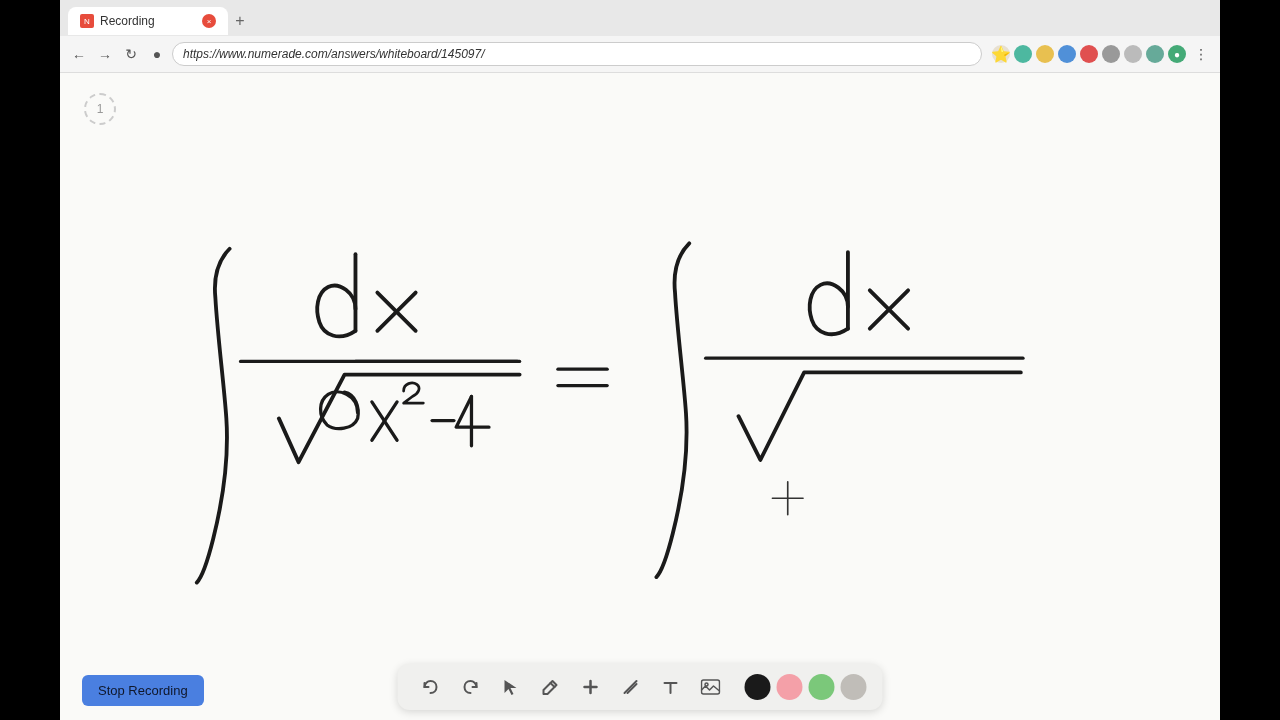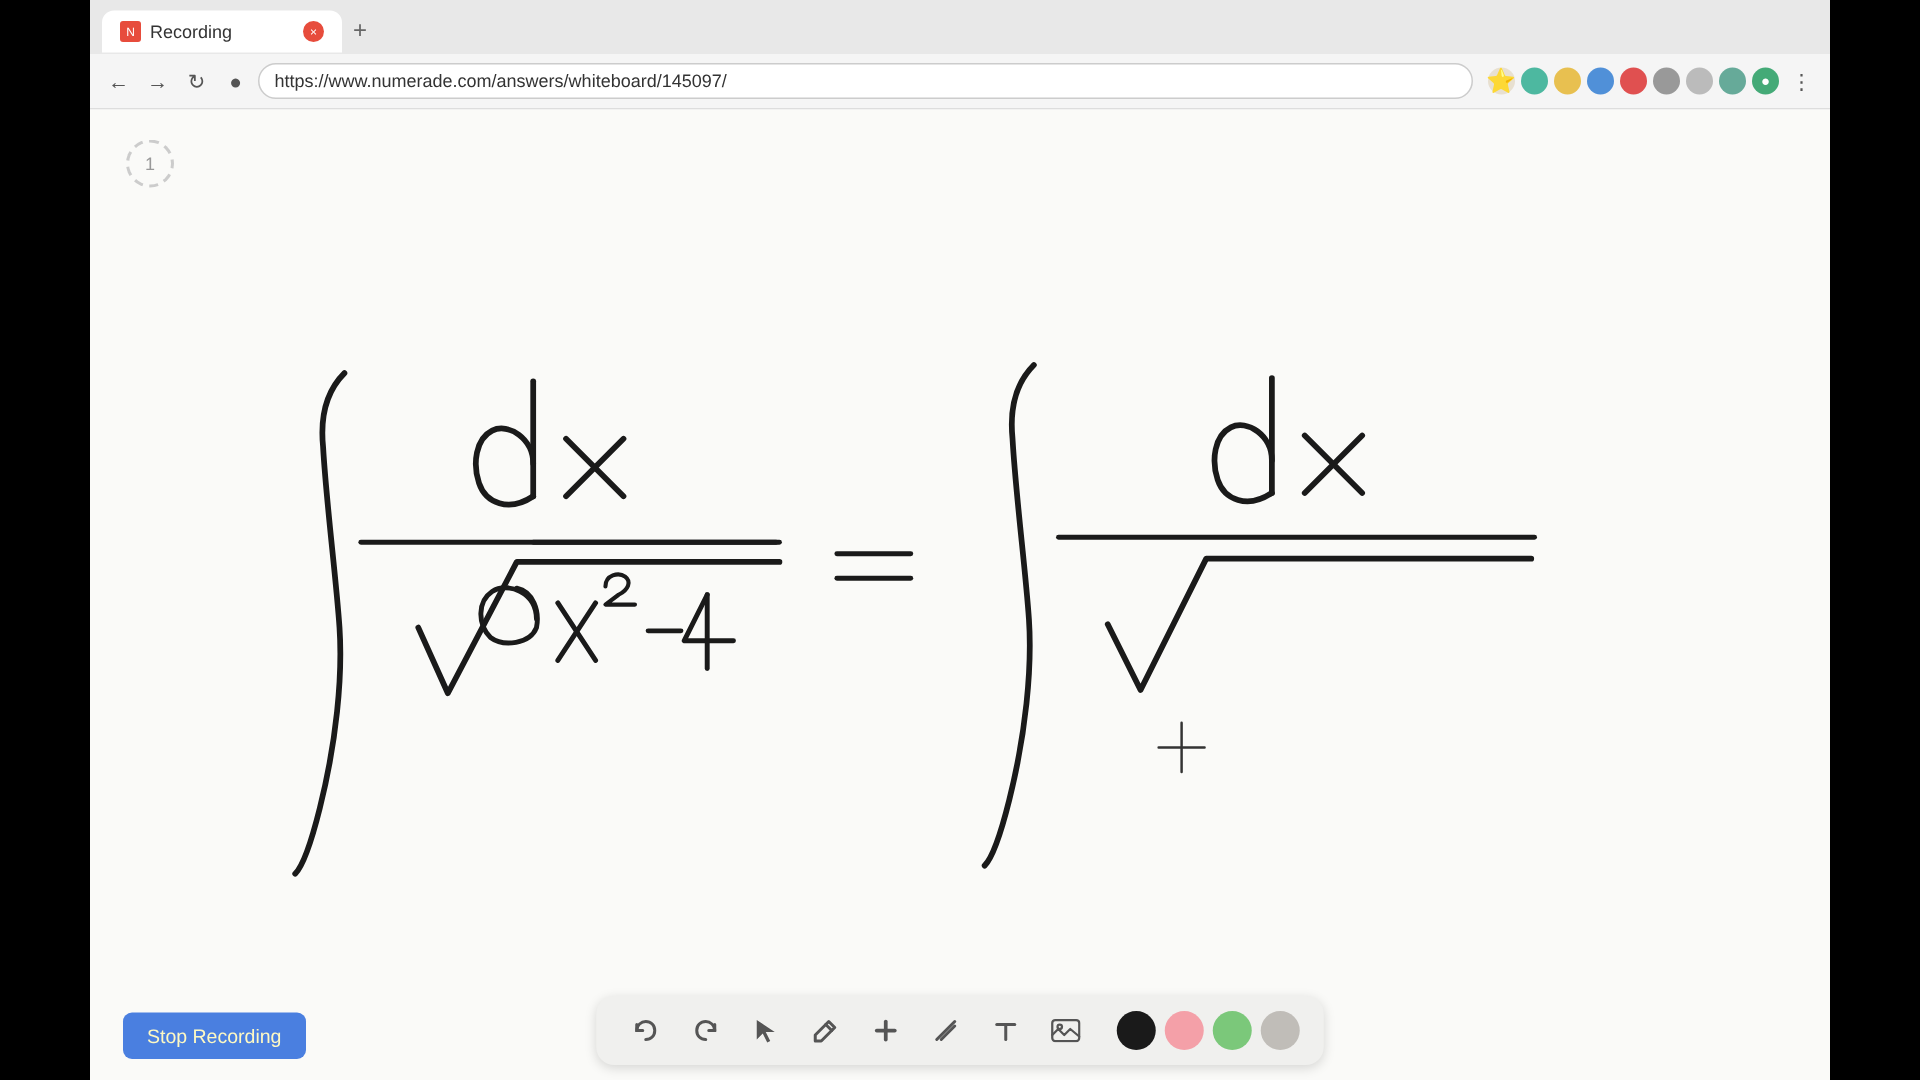--- a/index.html
+++ b/index.html
@@ -114,20 +114,21 @@
       flex: 1;
       height: 24px;
       border: 1px solid #ccc;
       border-radius: 12px;
       background: #fff;
       display: flex;
       align-items: center;
       padding: 0 10px;
       font-size: 12px;
       color: #333;
+      font-style: italic;
     }
 
     .browser-icons {
       display: flex;
       align-items: center;
       gap: 4px;
       margin-left: 6px;
     }
 
     .browser-icon-circle {
@@ -183,21 +184,21 @@
       display: flex;
       align-items: center;
       background: transparent;
     }
 
     .stop-recording-btn {
       position: absolute;
       left: 22px;
       bottom: 14px;
       background: #4a7fe0;
-      color: #fef9c3;
+      color: #0f172a;
       border: none;
       border-radius: 6px;
       padding: 8px 16px;
       font-size: 13px;
       font-weight: 500;
       cursor: pointer;
       white-space: nowrap;
     }
 
     .toolbar {

